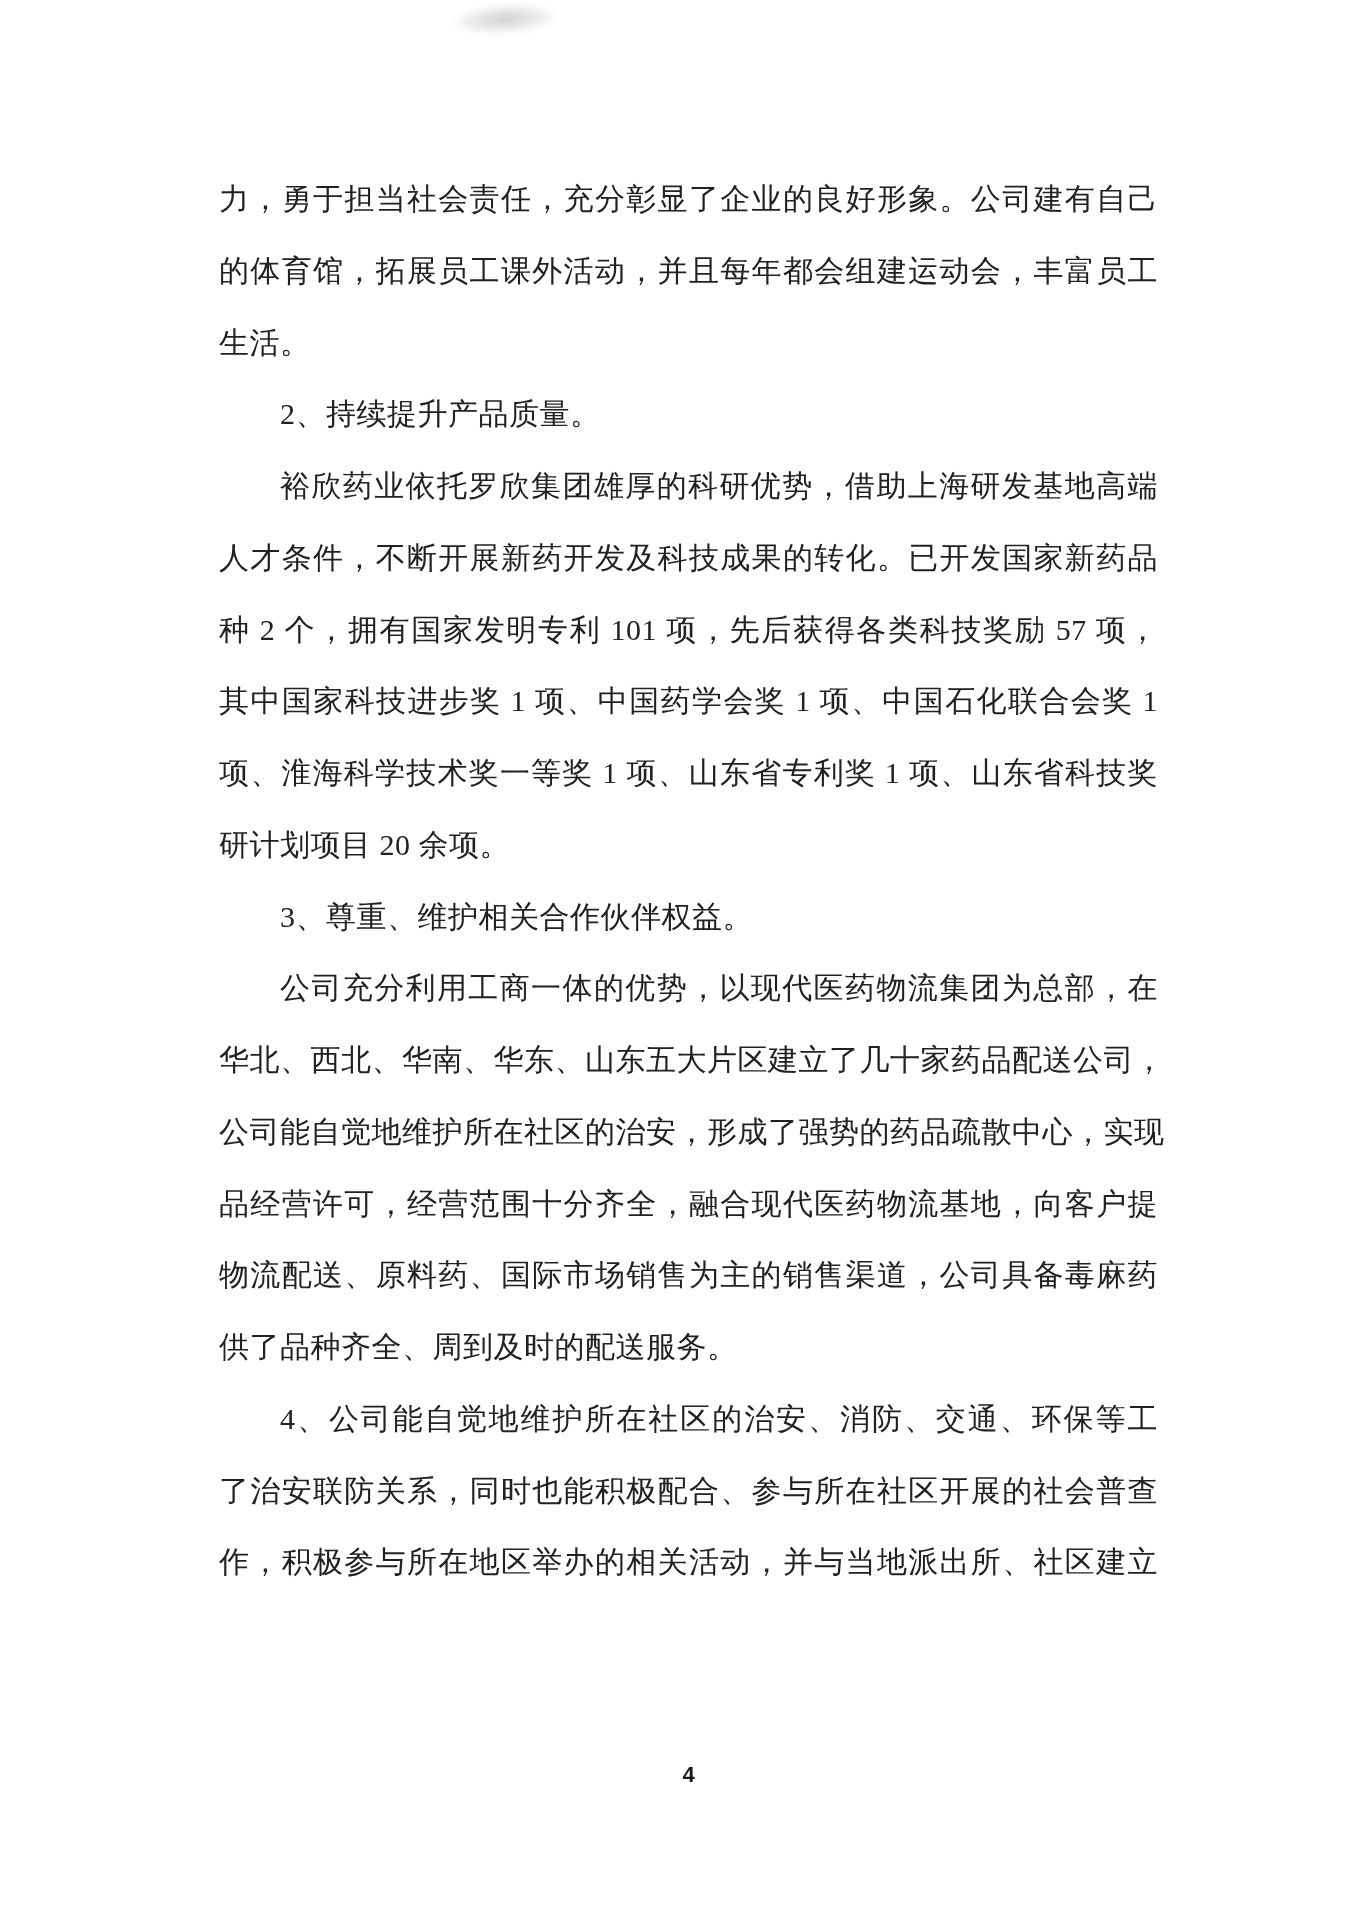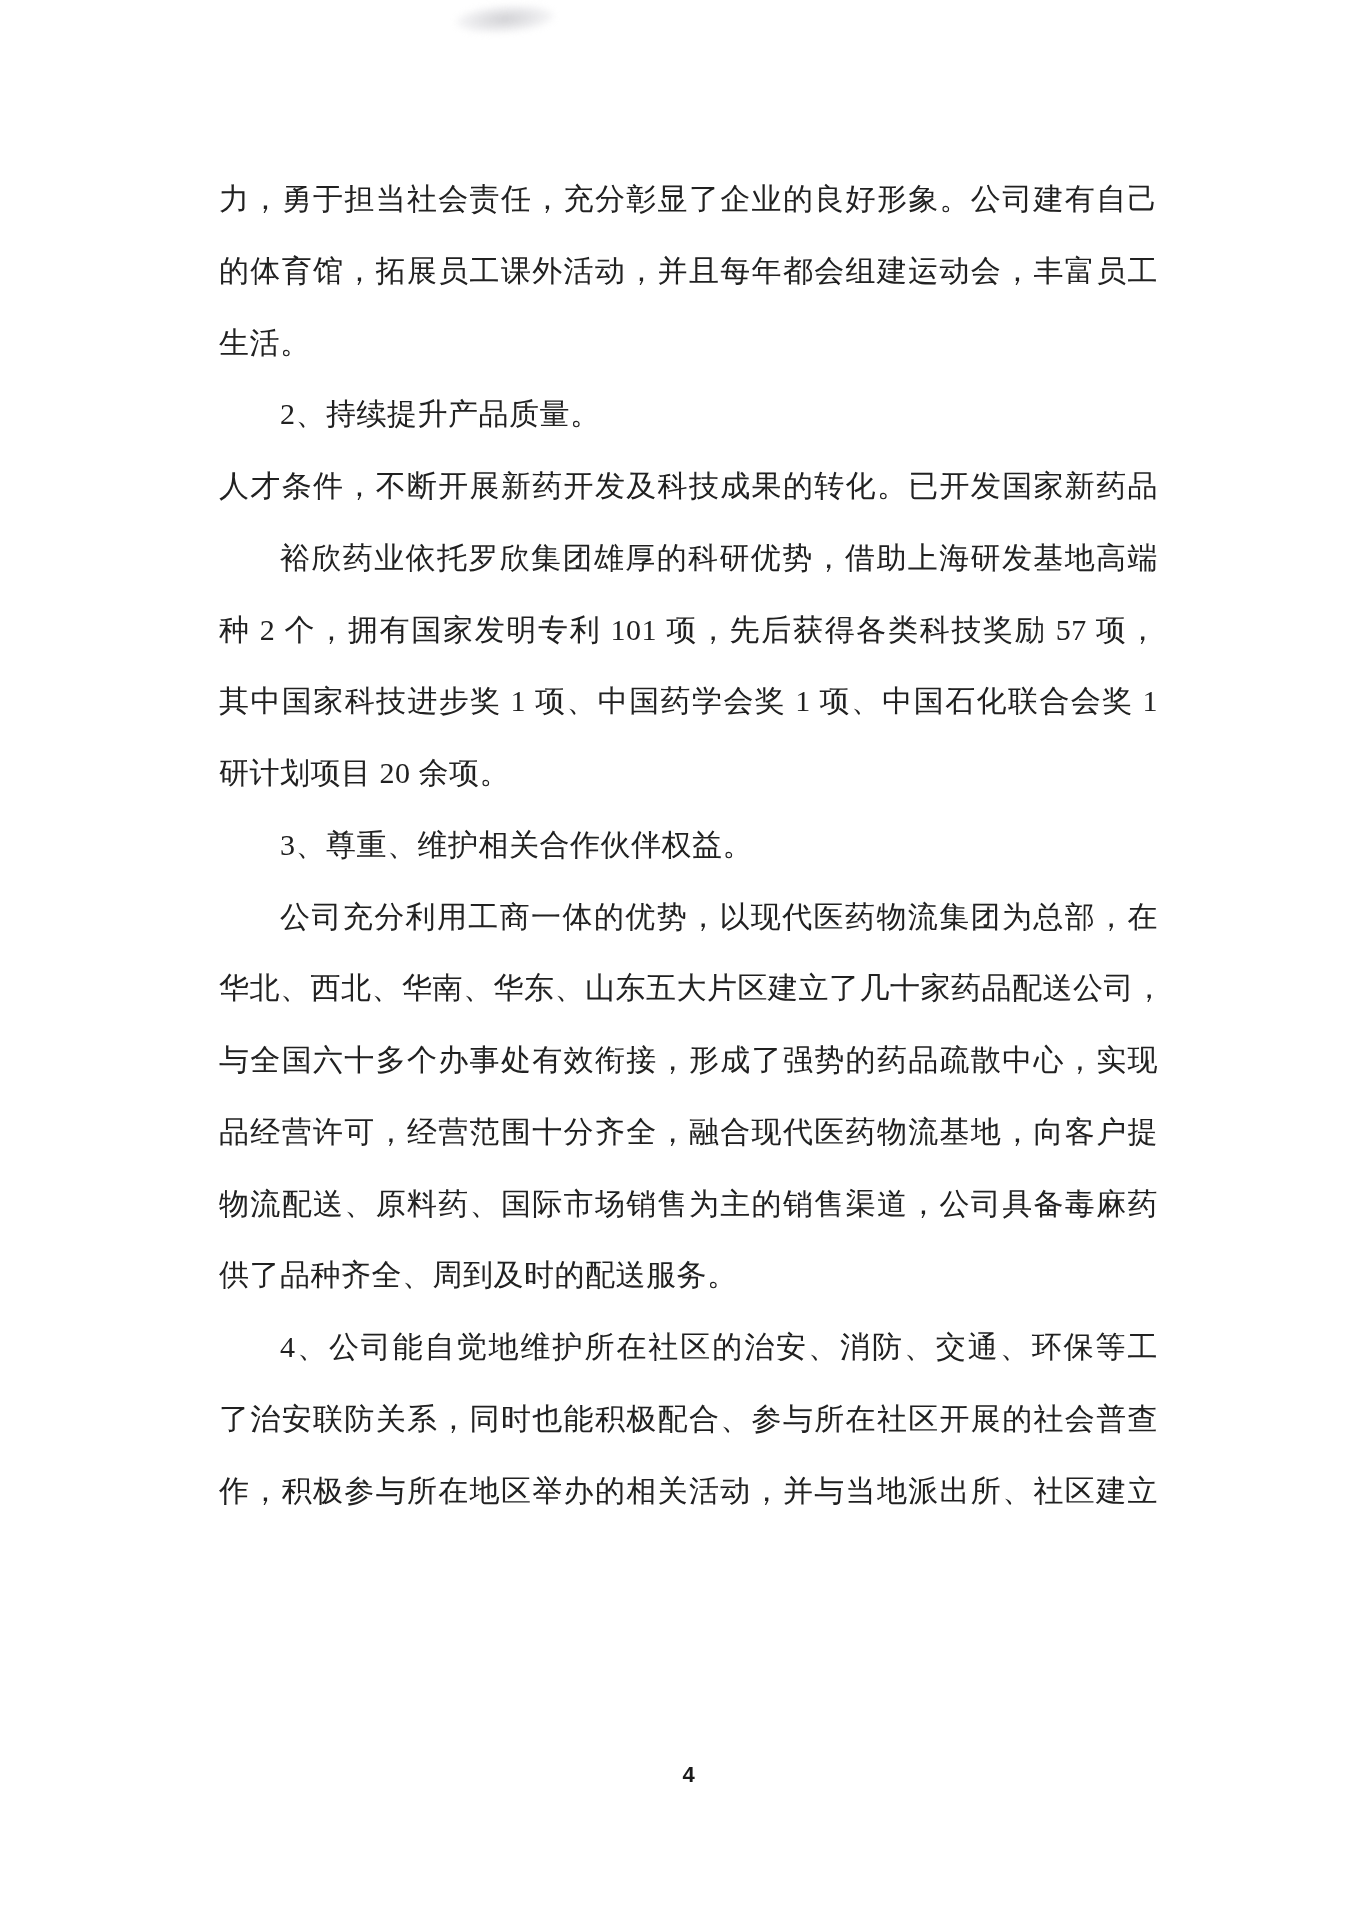--- a/index.html
+++ b/index.html
@@ -72,29 +72,30 @@
 
 <div class="page">
 
   <div class="smudge"></div>
 
   <div class="text-block">
     <div class="line">力，勇于担当社会责任，充分彰显了企业的良好形象。公司建有自己</div>
     <div class="line">的体育馆，拓展员工课外活动，并且每年都会组建运动会，丰富员工</div>
     <div class="line short">生活。</div>
     <div class="line short indent">2、持续提升产品质量。</div>
+    <div class="line indent">裕欣药业依托罗欣集团雄厚的科研优势，借助上海研发基地高端</div>
     <div class="line">人才条件，不断开展新药开发及科技成果的转化。已开发国家新药品</div>
-    <div class="line indent">裕欣药业依托罗欣集团雄厚的科研优势，借助上海研发基地高端</div>
     <div class="line">种 2 个，拥有国家发明专利 101 项，先后获得各类科技奖励 57 项，</div>
     <div class="line">其中国家科技进步奖 1 项、中国药学会奖 1 项、中国石化联合会奖 1</div>
+    <div class="line">项、淮海科学技术奖一等奖 1 项、山东省专利奖 1 项、山东省科技奖</div>
     <div class="line short">研计划项目 20 余项。</div>
     <div class="line short indent">3、尊重、维护相关合作伙伴权益。</div>
     <div class="line indent">公司充分利用工商一体的优势，以现代医药物流集团为总部，在</div>
     <div class="line">华北、西北、华南、华东、山东五大片区建立了几十家药品配送公司，</div>
-    <div class="line">与全国六十多个办事处有效衔接，形成了强势的药品疏散中心，实现</div>
+    <div class="line">公司能自觉地维护所在社区的治安，形成了强势的药品疏散中心，实现</div>
     <div class="line">品经营许可，经营范围十分齐全，融合现代医药物流基地，向客户提</div>
     <div class="line">物流配送、原料药、国际市场销售为主的销售渠道，公司具备毒麻药</div>
     <div class="line short">供了品种齐全、周到及时的配送服务。</div>
     <div class="line indent">4、公司能自觉地维护所在社区的治安、消防、交通、环保等工</div>
     <div class="line">了治安联防关系，同时也能积极配合、参与所在社区开展的社会普查</div>
     <div class="line">作，积极参与所在地区举办的相关活动，并与当地派出所、社区建立</div>
   </div>
 
   <div class="page-number">4</div>
 

